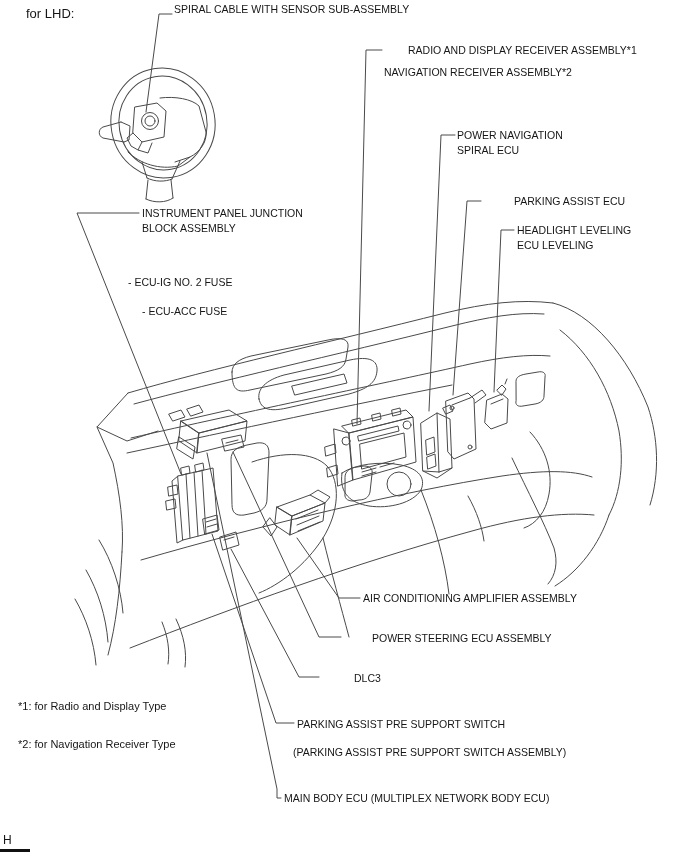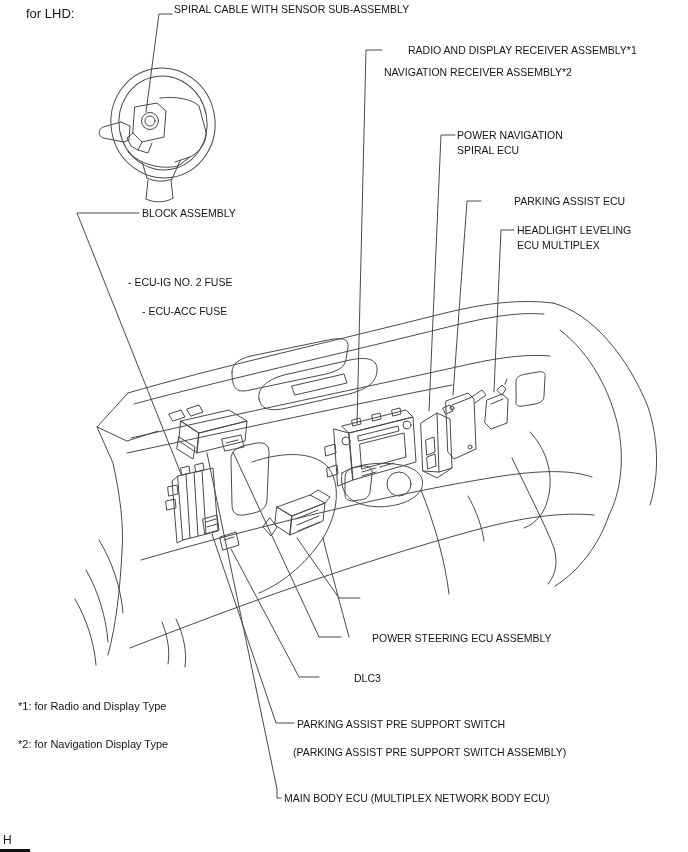--- a/index.html
+++ b/index.html
@@ -179,35 +179,37 @@
 
   <div class="lbl" style="left:457px;top:128px;">
     <div>POWER NAVIGATION</div>
     <div>SPIRAL ECU</div>
   </div>
 
   <div class="lbl" style="left:500px;top:194px;margin-left:14px;">PARKING ASSIST ECU</div>
 
   <div class="lbl" style="left:517px;top:223px;">
     <div>HEADLIGHT LEVELING</div>
-    <div>ECU MULTIPLEX</div>
+    <div>ECU LEVELING</div>
   </div>
 
   <div class="lbl" style="left:142px;top:206px;">
+    <div>INSTRUMENT PANEL JUNCTION</div>
     <div>BLOCK ASSEMBLY</div>
   </div>
 
   <div class="lbl" style="left:128px;top:275px;">- ECU-IG NO. 2 FUSE</div>
   <div class="lbl" style="left:142px;top:304px;">- ECU-ACC FUSE</div>
 
+  <div class="lbl" style="left:363px;top:591px;">AIR CONDITIONING AMPLIFIER ASSEMBLY</div>
   <div class="lbl" style="left:344px;top:631px;padding-left:28px;">POWER STEERING ECU ASSEMBLY</div>
   <div class="lbl" style="left:322px;top:671px;padding-left:32px;">DLC3</div>
 
   <div class="lbl mixed" style="left:18px;top:699px;">*1: for Radio and Display Type</div>
-  <div class="lbl mixed" style="left:18px;top:737px;">*2: for Navigation Display Type</div>
+  <div class="lbl mixed" style="left:18px;top:737px;">*2: for Navigation Receiver Type</div>
 
   <div class="lbl" style="left:297px;top:717px;">PARKING ASSIST PRE SUPPORT SWITCH</div>
   <div class="lbl" style="left:293px;top:745px;">(PARKING ASSIST PRE SUPPORT SWITCH ASSEMBLY)</div>
   <div class="lbl" style="left:284px;top:791px;">MAIN BODY ECU (MULTIPLEX NETWORK BODY ECU)</div>
 
   <div class="pagemark">H</div>
   <div class="bottom-bar"></div>
 </div>
 
 </body></html>

